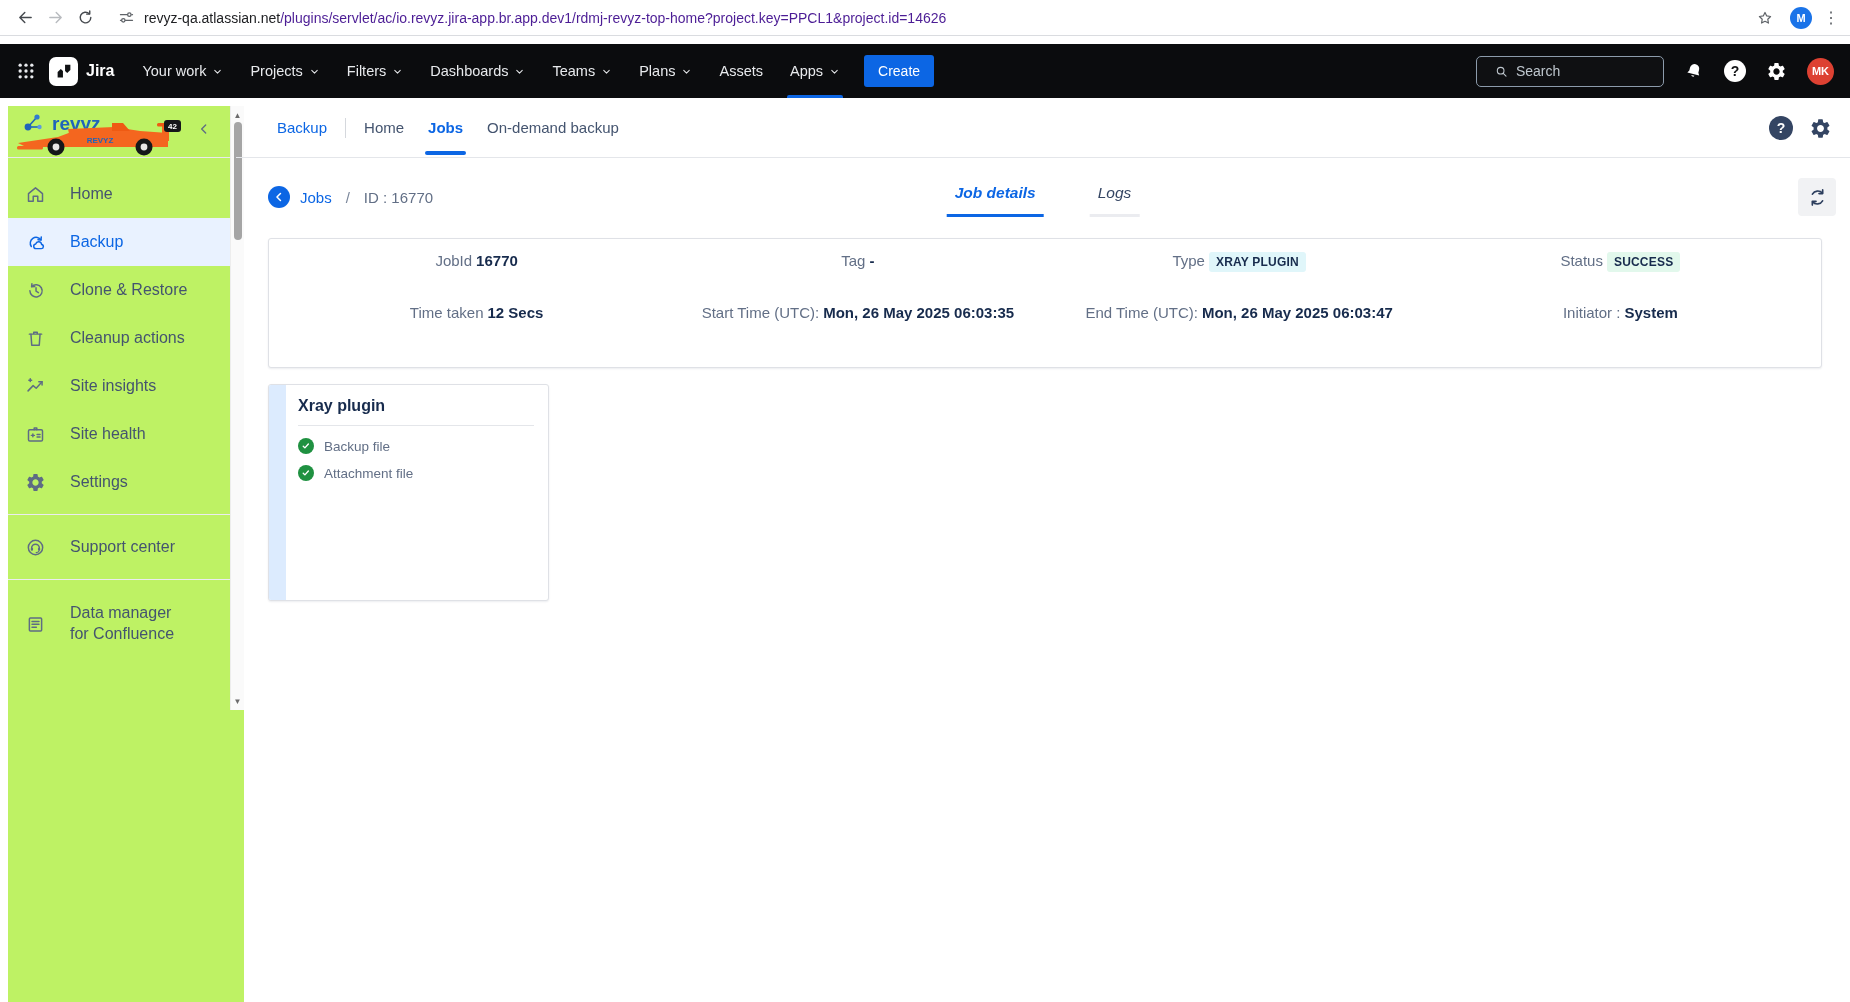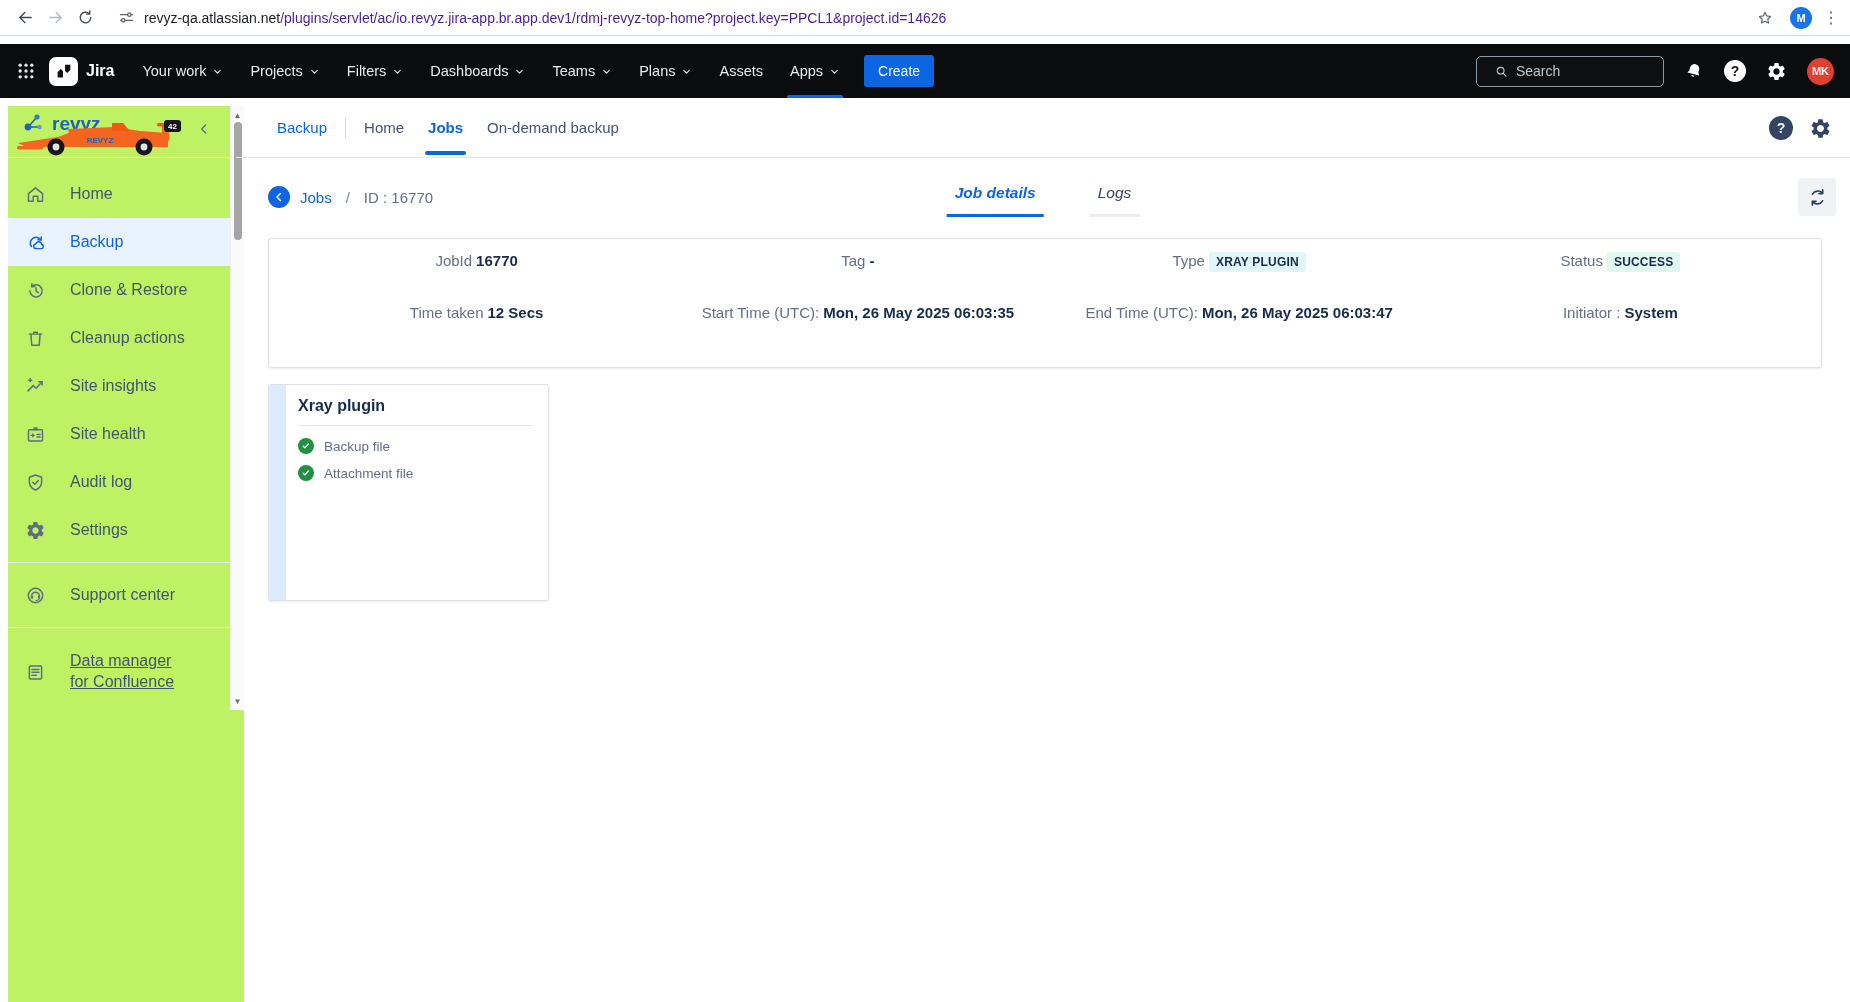--- a/index.html
+++ b/index.html
@@ -65,21 +65,21 @@
   .car{position:absolute;left:8px;top:13px;}
   .collapse{position:absolute;right:18px;top:15px;color:#5E6C84;cursor:pointer;}
   .sb-menu{padding-top:12px;}
   .sb-item{height:48px;display:flex;align-items:center;padding-left:16px;color:var(--sidebar-text);
     font-size:16px;cursor:pointer;}
   .sb-item .sb-ico{width:22px;height:22px;margin-right:24px;display:flex;align-items:center;
     justify-content:center;color:#5E6C84;flex:0 0 auto;}
   .sb-item.selected{background:var(--selected-bg);color:var(--accent);}
   .sb-item.selected .sb-ico{color:var(--accent);}
   .sb-div{border-top:1px solid #EBECF0;margin:8px 0;}
-  .sb-item.two-line{height:72px;text-decoration:underline;}
+  .sb-item.two-line{height:72px;}
   .sb-item.two-line .label{width:124px;line-height:1.3;}
   
   .sb-scroll{position:absolute;right:0;top:0;width:14px;height:604px;background:#FAFAFA;
     border-left:1px solid #EDEDED;}
   .sb-arrow{position:absolute;left:0;width:13px;height:14px;color:#6B6B6B;font-size:8px;
     display:flex;align-items:center;justify-content:center;}
   .sb-arrow.up{top:2px;}
   .sb-arrow.down{bottom:2px;}
   .sb-thumb{position:absolute;left:2.5px;top:16px;width:8px;height:118px;background:#A5A5A5;
     border-radius:5px;}
@@ -382,31 +382,20 @@
                     <rect x="4" y="6.5" width="16" height="13" rx="1.5"></rect>
                     <path d="M10.5 6.5V4.6h3v1.9"></path>
                     <path d="M7.3 13h3.4M9 11.3v3.4M13.8 14.8h3.4M13.8 11.9h3.4"></path>
                   </g>
                 </svg>
               </span>
             <span class="label">Site health</span>
           </div>
           <div class="sb-item">
             <span class="sb-ico">
-                <svg width="21" height="21" viewBox="0 0 24 24">
-                  <g fill="none" stroke="currentColor" stroke-width="1.7" stroke-linecap="round" stroke-linejoin="round">
-                    <path d="M12 3.4L19 6v5.3c0 4.6-3.1 7.6-7 9.2-3.9-1.6-7-4.6-7-9.2V6z"></path>
-                    <path d="M8.8 11.8l2.4 2.3 4-4.4"></path>
-                  </g>
-                </svg>
-              </span>
-            <span class="label">Audit log</span>
-          </div>
-          <div class="sb-item">
-            <span class="sb-ico">
                 <svg width="21" height="21" viewBox="0 0 24 24" fill="currentColor">
                   <path d="M19.14 12.94c.04-.3.06-.61.06-.94 0-.32-.02-.64-.07-.94l2.03-1.58a.49.49 0 0 0 .12-.61l-1.92-3.32a.488.488 0 0 0-.59-.22l-2.39.96c-.5-.38-1.03-.7-1.62-.94l-.36-2.54a.484.484 0 0 0-.48-.41h-3.84c-.24 0-.43.17-.47.41l-.36 2.54c-.59.24-1.13.57-1.62.94l-2.39-.96c-.22-.08-.47 0-.59.22L2.74 8.87c-.12.21-.08.47.12.61l2.03 1.58c-.05.3-.09.63-.09.94s.02.64.07.94l-2.03 1.58a.49.49 0 0 0-.12.61l1.92 3.32c.12.22.37.29.59.22l2.39-.96c.5.38 1.03.7 1.62.94l.36 2.54c.05.24.24.41.48.41h3.84c.24 0 .44-.17.47-.41l.36-2.54c.59-.24 1.13-.56 1.62-.94l2.39.96c.22.08.47 0 .59-.22l1.92-3.32c.12-.22.07-.47-.12-.61l-2.01-1.58zM12 15.6c-1.98 0-3.6-1.62-3.6-3.6s1.62-3.6 3.6-3.6 3.6 1.62 3.6 3.6-1.62 3.6-3.6 3.6z"></path>
                 </svg>
               </span>
             <span class="label">Settings</span>
           </div>
           <div class="sb-div"></div>
           <div class="sb-item">
             <span class="sb-ico">
                 <svg width="21" height="21" viewBox="0 0 24 24">

